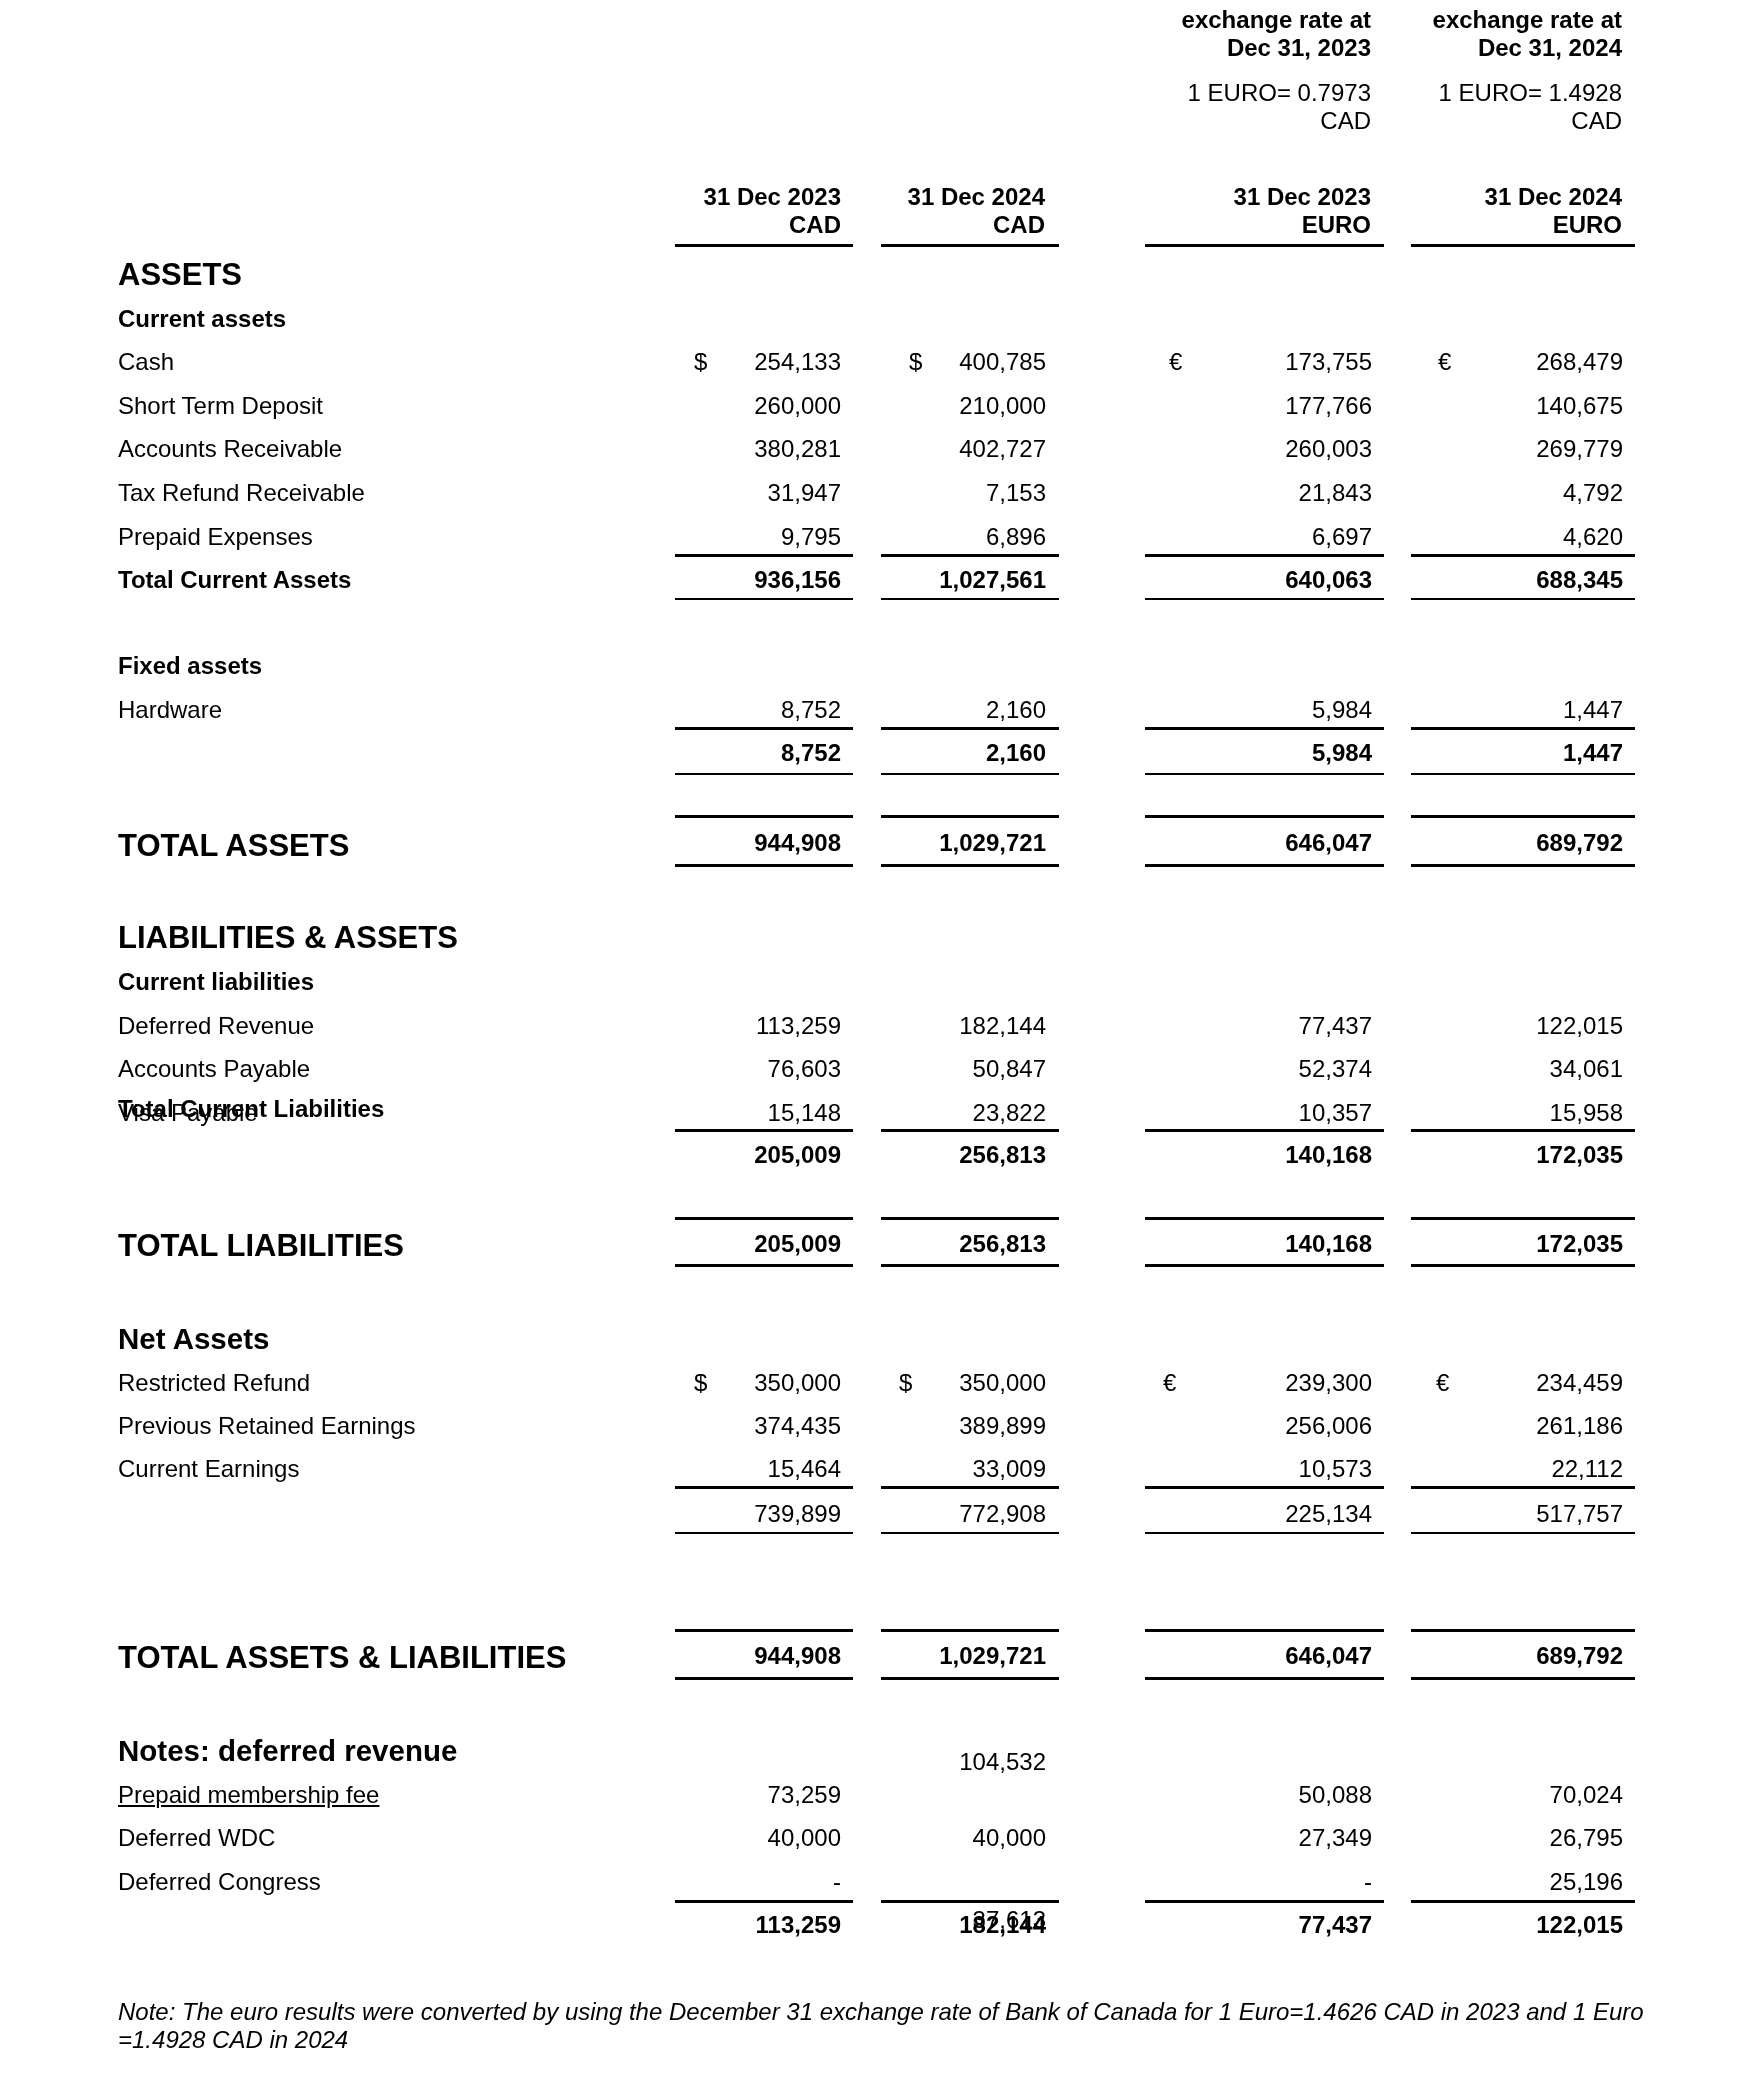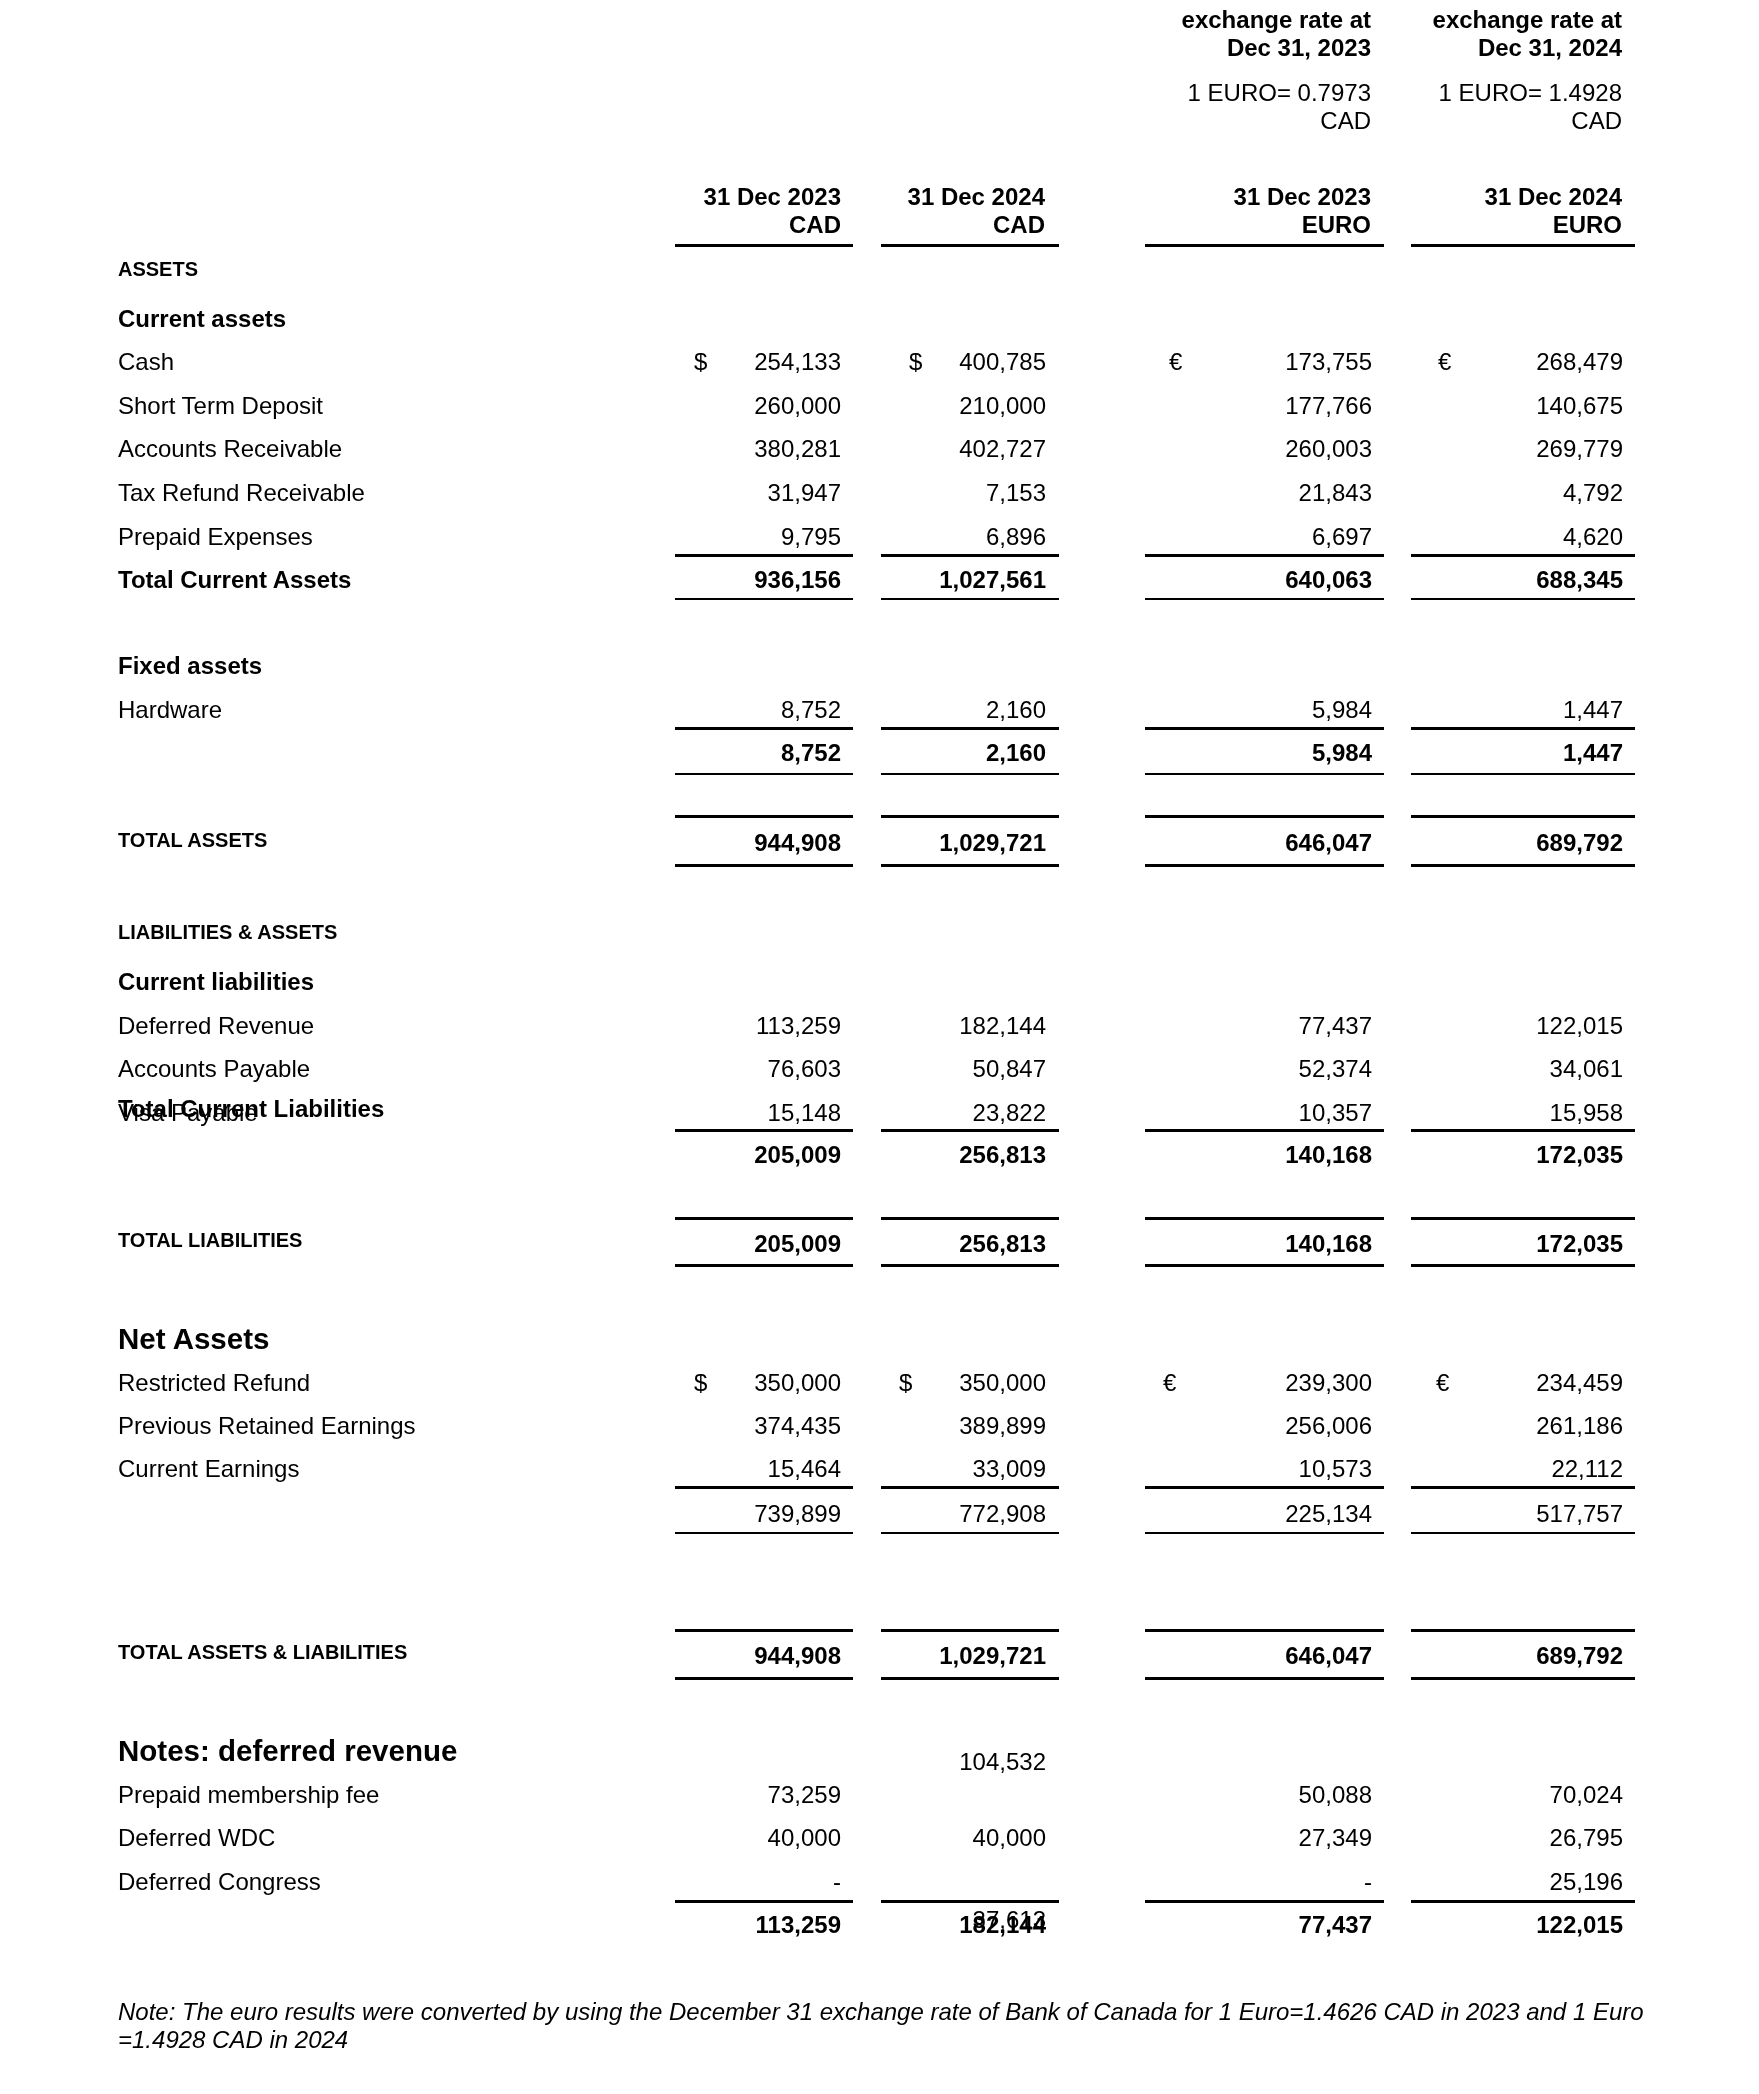--- a/index.html
+++ b/index.html
@@ -1,21 +1,21 @@
 <!DOCTYPE html>
 <html style="font-size:13px"><head>
 <meta charset="utf-8">
 <style>
   html, body { margin:0; padding:0; background:#ffffff; }
   body { width:1759px; height:2095px; position:relative; overflow:hidden;
          font-family:"Liberation Sans", sans-serif; color:#000; }
   .t { position:absolute; white-space:nowrap; line-height:1; }
   .lbl { left:118px; font-size:24px; }
   .lbl.b { font-weight:bold; }
-  .h1 { left:118px; font-size:20px; font-weight:bold; }
+  .h1 { left:118px; font-size:31px; font-weight:bold; }
   .num { font-size:24px; text-align:right; width:213px; }
   .num.b { font-weight:bold; }
   .c0 { left:628px; } .c1 { left:833px; } .c2 { left:1159px; } .c3 { left:1410px; }
   .cur { font-size:24px; }
   .hd { font-size:24px; font-weight:bold; text-align:right; width:245px; line-height:28px; }
   .rate { font-size:24px; text-align:right; width:245px; line-height:28px; }
   .ln { position:absolute; height:3.3px; background:#000; }
   .ln.thin { height:1.6px; }
   .l0 { left:675px; width:178px; } .l1 { left:881px; width:178px; }
   .l2 { left:1145px; width:239px; } .l3 { left:1411px; width:224px; }
@@ -239,21 +239,21 @@
 <div class="t num b c1" style="top:1644px;">1,029,721</div>
 <div class="t num b c2" style="top:1644px;">646,047</div>
 <div class="t num b c3" style="top:1644px;">689,792</div>
 <div class="ln l0" style="top:1677px;"></div>
 <div class="ln l1" style="top:1677px;"></div>
 <div class="ln l2" style="top:1677px;"></div>
 <div class="ln l3" style="top:1677px;"></div>
 
 <div class="t h1" style="top:1736px; font-size:29.5px;">Notes: deferred revenue</div>
 
-<div class="t lbl" style="top:1783px;">Prepaid membership fee</div>
+<div class="t lbl" style="top:1783px;text-decoration:underline;">Prepaid membership fee</div>
 <div class="t num c0" style="top:1783px;">73,259</div>
 <div class="t num c1" style="top:1750px;">104,532</div>
 <div class="t num c2" style="top:1783px;">50,088</div>
 <div class="t num c3" style="top:1783px;">70,024</div>
 
 <div class="t lbl" style="top:1826px;">Deferred WDC</div>
 <div class="t num c0" style="top:1826px;">40,000</div>
 <div class="t num c1" style="top:1826px;">40,000</div>
 <div class="t num c2" style="top:1826px;">27,349</div>
 <div class="t num c3" style="top:1826px;">26,795</div>

